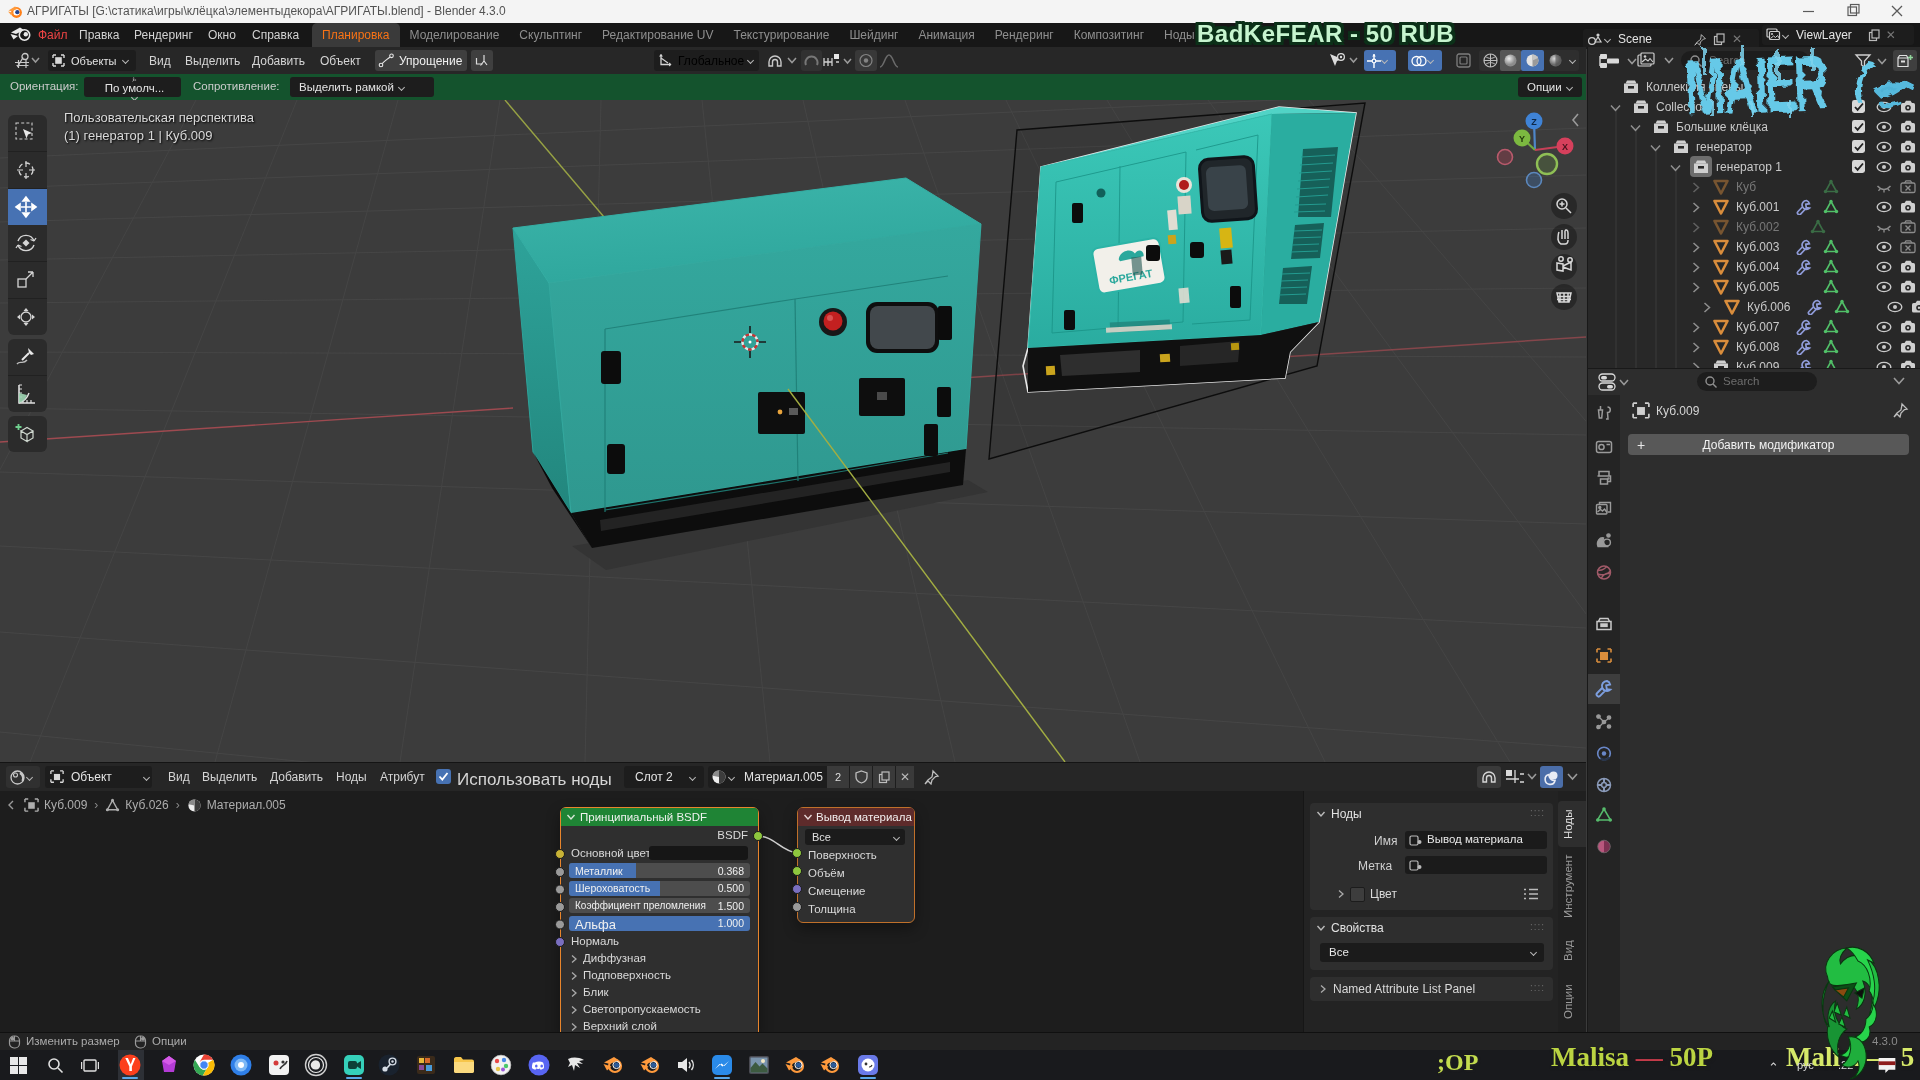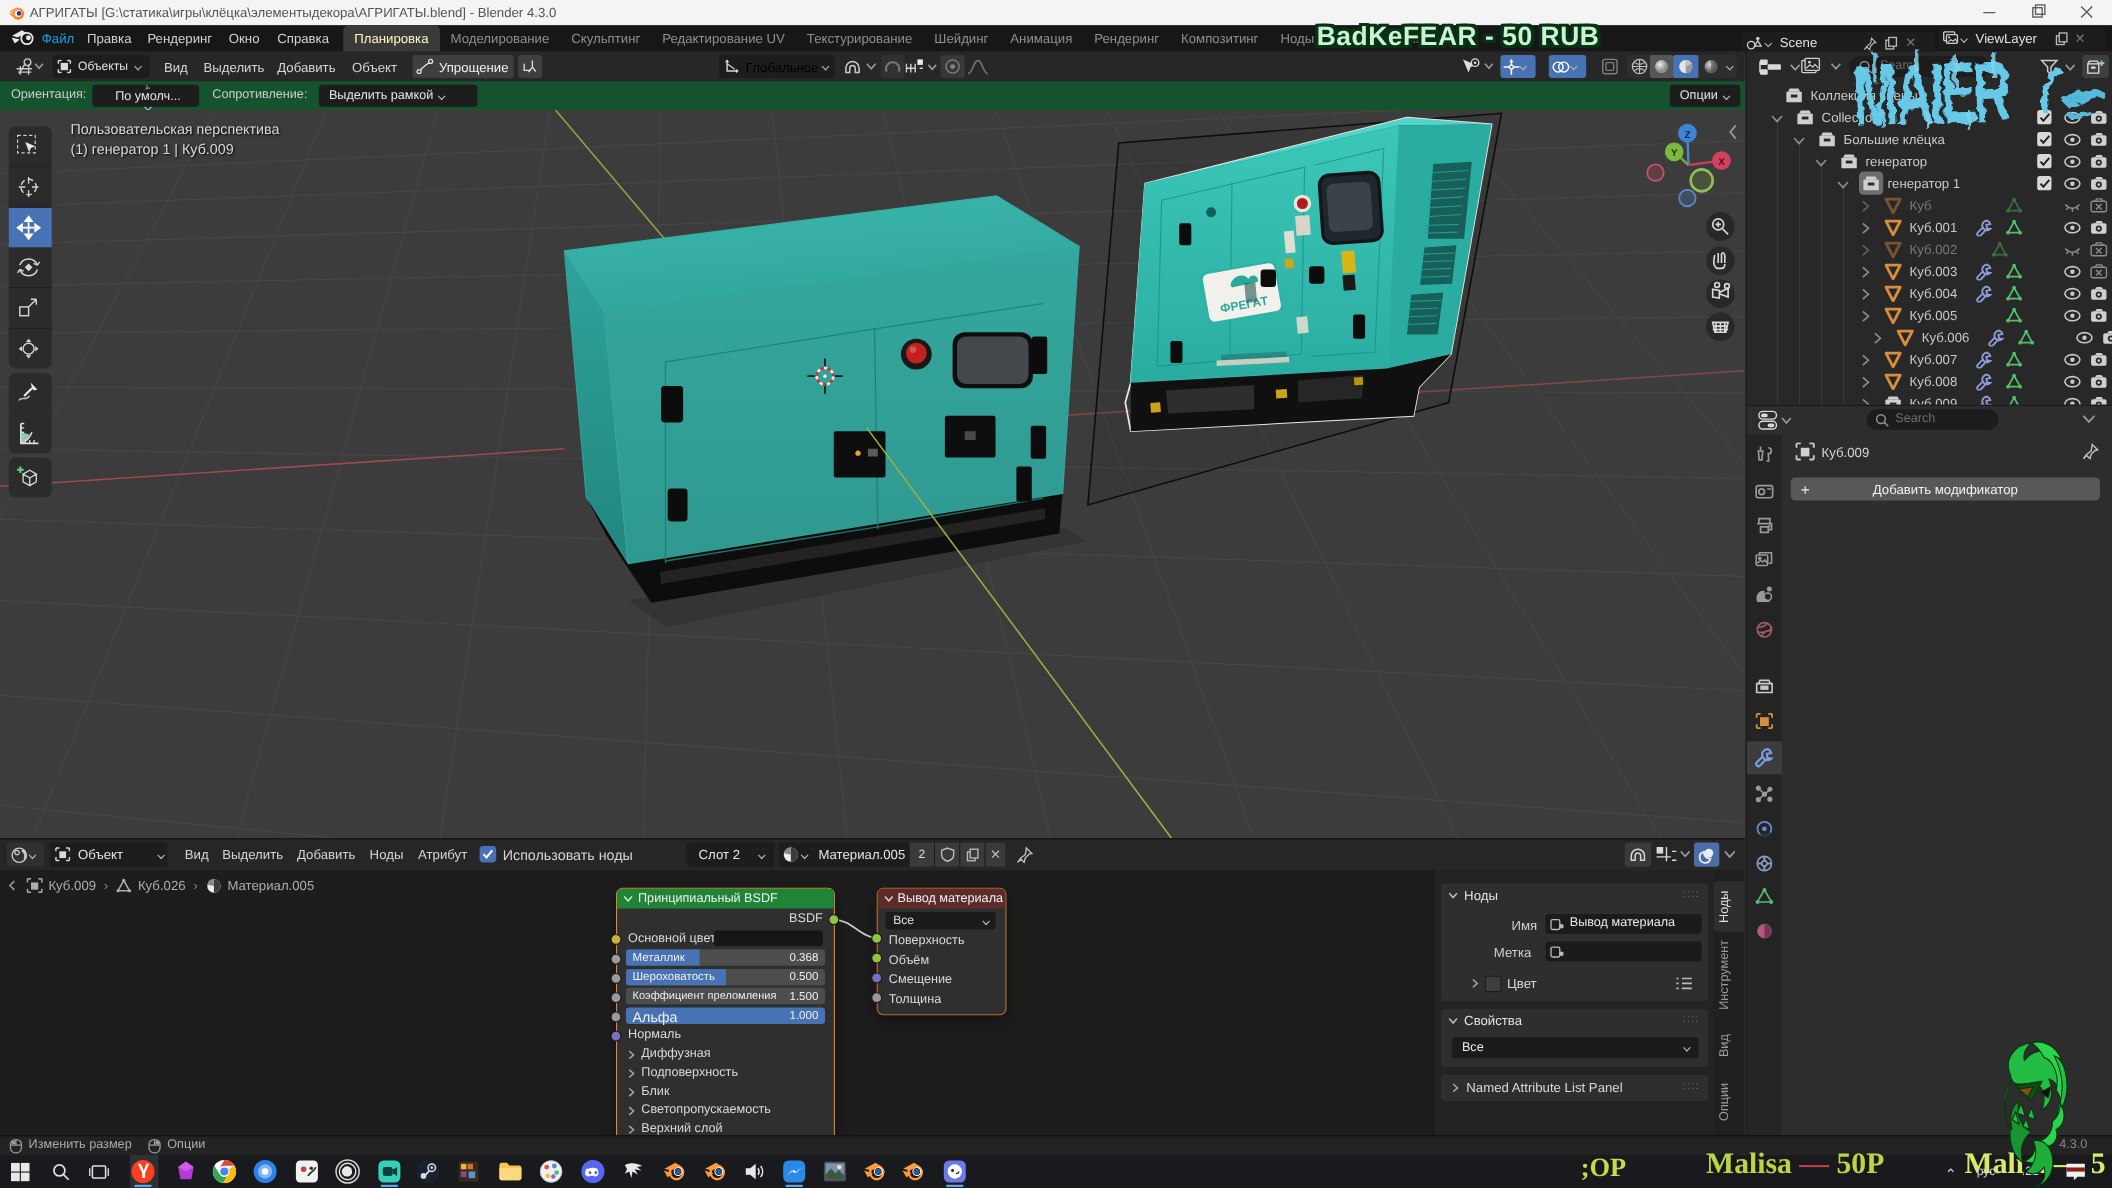--- a/index.html
+++ b/index.html
@@ -2,21 +2,21 @@
 <html><head><meta charset="utf-8">
 <style>
 html,body{margin:0;padding:0;background:#000;}
 #root{position:relative;width:1920px;height:1080px;overflow:hidden;font-family:"Liberation Sans",sans-serif;background:#3b3b3b;}
 .abs{position:absolute;}
 .row{display:flex;align-items:center;}
 .f{background:#1d1d1d;border-radius:3px;color:#e4e4e4;font-size:11px;display:flex;align-items:center;}
 .chev{width:7px;height:7px;display:inline-block;position:relative;}
 .chev:before{content:"";position:absolute;left:0;top:1px;width:4px;height:4px;border-right:1.4px solid #b9b9b9;border-bottom:1.4px solid #b9b9b9;transform:rotate(45deg);}
 .tab{font-size:12px;color:#8f8f8f;padding:0 10px;height:24px;display:flex;align-items:center;}
-.tab.act{background:#3a3a3a;color:#fef9c3;border-radius:5px 5px 0 0;}
+.tab.act{background:#3a3a3a;color:#f97316;border-radius:5px 5px 0 0;}
 svg text{font-family:"Liberation Sans",sans-serif;}
 </style></head>
 <body>
 <div id="root">
 
 <div class="abs" style="left:0;top:0;width:1920px;height:23px;background:#f4f4f4;">
   <svg class="abs" style="left:7px;top:3px" width="17" height="17" viewBox="0 0 17 17">
     <circle cx="9.5" cy="9.5" r="5.4" fill="#ff7f17"></circle>
     <circle cx="9.5" cy="9.2" r="3.2" fill="#fff"></circle>
     <circle cx="10.3" cy="9.2" r="2.1" fill="#26448c"></circle>
@@ -32,21 +32,21 @@
   </svg>
 </div>
 
 <div class="abs" style="left:0;top:23px;width:1920px;height:24px;background:#171717;">
   <svg class="abs" style="left:10px;top:3px" width="24" height="18" viewBox="0 0 24 18">
     <circle cx="14.5" cy="9" r="5.2" fill="none" stroke="#e8e8e8" stroke-width="1.6"></circle>
     <circle cx="15.8" cy="8.3" r="2.2" fill="#e8e8e8"></circle>
     <path d="M1 6.5 L10 1.5 L14 4 L6 8 Z" fill="#e8e8e8"></path>
     <path d="M0.5 8 L8 10 L3.5 13.5 Z" fill="#e8e8e8"></path>
   </svg>
-  <div class="abs" style="left:38px;top:5px;font-size:12px;color:#0ea5e9;">Файл</div>
+  <div class="abs" style="left:38px;top:5px;font-size:12px;color:#ef4444;">Файл</div>
   <div class="abs" style="left:79px;top:5px;font-size:12px;color:#d2d2d2;">Правка</div>
   <div class="abs" style="left:134px;top:5px;font-size:12px;color:#d2d2d2;">Рендеринг</div>
   <div class="abs" style="left:208px;top:5px;font-size:12px;color:#d2d2d2;">Окно</div>
   <div class="abs" style="left:252px;top:5px;font-size:12px;color:#d2d2d2;">Справка</div>
   <div class="abs row" style="left:312px;top:0;height:24px;">
     <span class="tab act">Планировка</span>
     <span class="tab">Моделирование</span>
     <span class="tab">Скульптинг</span>
     <span class="tab">Редактирование UV</span>
     <span class="tab">Текстурирование</span>
@@ -1015,21 +1015,21 @@
       <span class="chev" style="margin-left:32px"></span>
     </div>
     <div class="abs" style="left:168px;top:7px;font-size:12px;color:#d5d5d5;">Вид</div>
     <div class="abs" style="left:202px;top:7px;font-size:12px;color:#d5d5d5;">Выделить</div>
     <div class="abs" style="left:270px;top:7px;font-size:12px;color:#d5d5d5;">Добавить</div>
     <div class="abs" style="left:336px;top:7px;font-size:12px;color:#d5d5d5;">Ноды</div>
     <div class="abs" style="left:380px;top:7px;font-size:12px;color:#d5d5d5;">Атрибут</div>
     <div class="abs" style="left:436px;top:6px;width:15px;height:15px;background:#4772b3;border-radius:3px;"><svg width="15" height="15" viewBox="0 0 15 15">
             <path d="M3.5 7.5 l2.8 3 L11.5 4" fill="none" stroke="#fff" stroke-width="1.8"></path>
           </svg></div>
-    <span class="abs" style="left:457px;top:7px;font-size:13px;color:#d5d5d5;">Использовать ноды</span>
+    <span class="abs" style="left:457px;top:7px;font-size:17px;color:#d5d5d5;">Использовать ноды</span>
     <div class="abs f" style="left:624px;top:3px;width:80px;height:22px;">
       <span style="margin-left:11px;font-size:12px;">Слот 2</span>
       <span class="chev" style="margin-left:17px"></span>
     </div>
     <div class="abs row f" style="left:708px;top:3px;width:206px;height:22px;border-radius:3px 3px 3px 3px;">
       <svg width="16" height="16" style="margin-left:3px" viewBox="0 0 16 16">
             <circle cx="8" cy="8" r="6.5" fill="#ededed"></circle>
             <path d="M8 1.5 a6.5 6.5 0 0 1 0 13z" fill="#3c3c3c"></path>
             <path d="M8 8 L8 1.5 a6.5 6.5 0 0 0 -6.4 5.2z" fill="#8a8a8a"></path>
           </svg>

